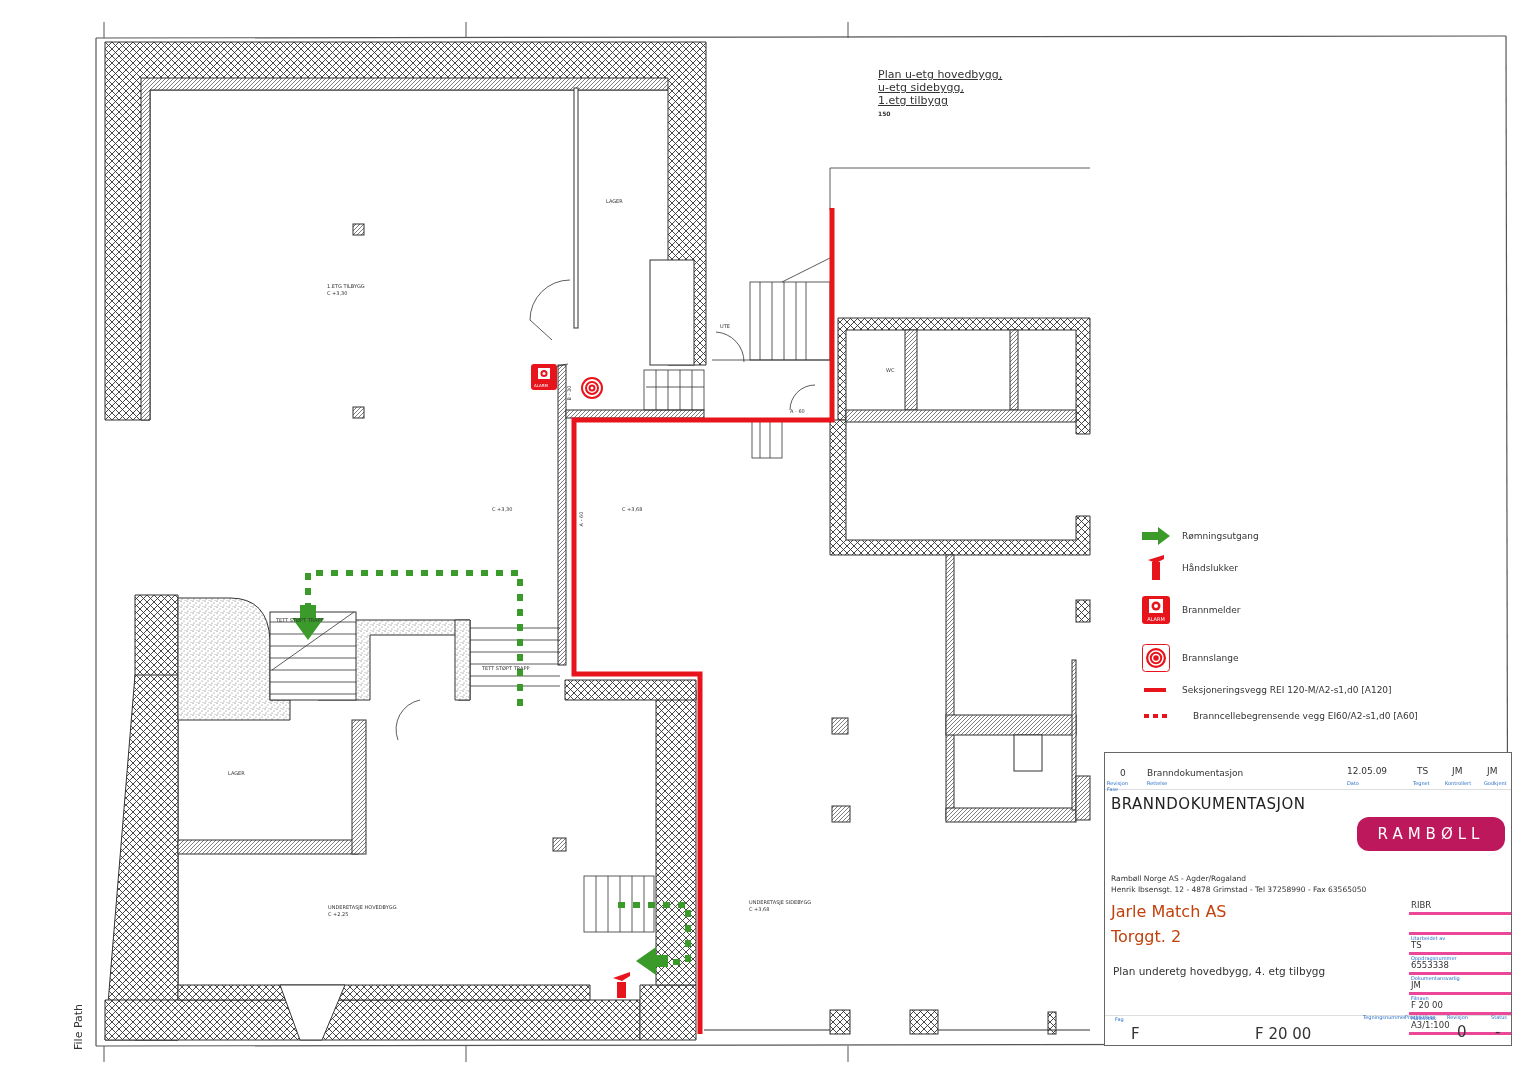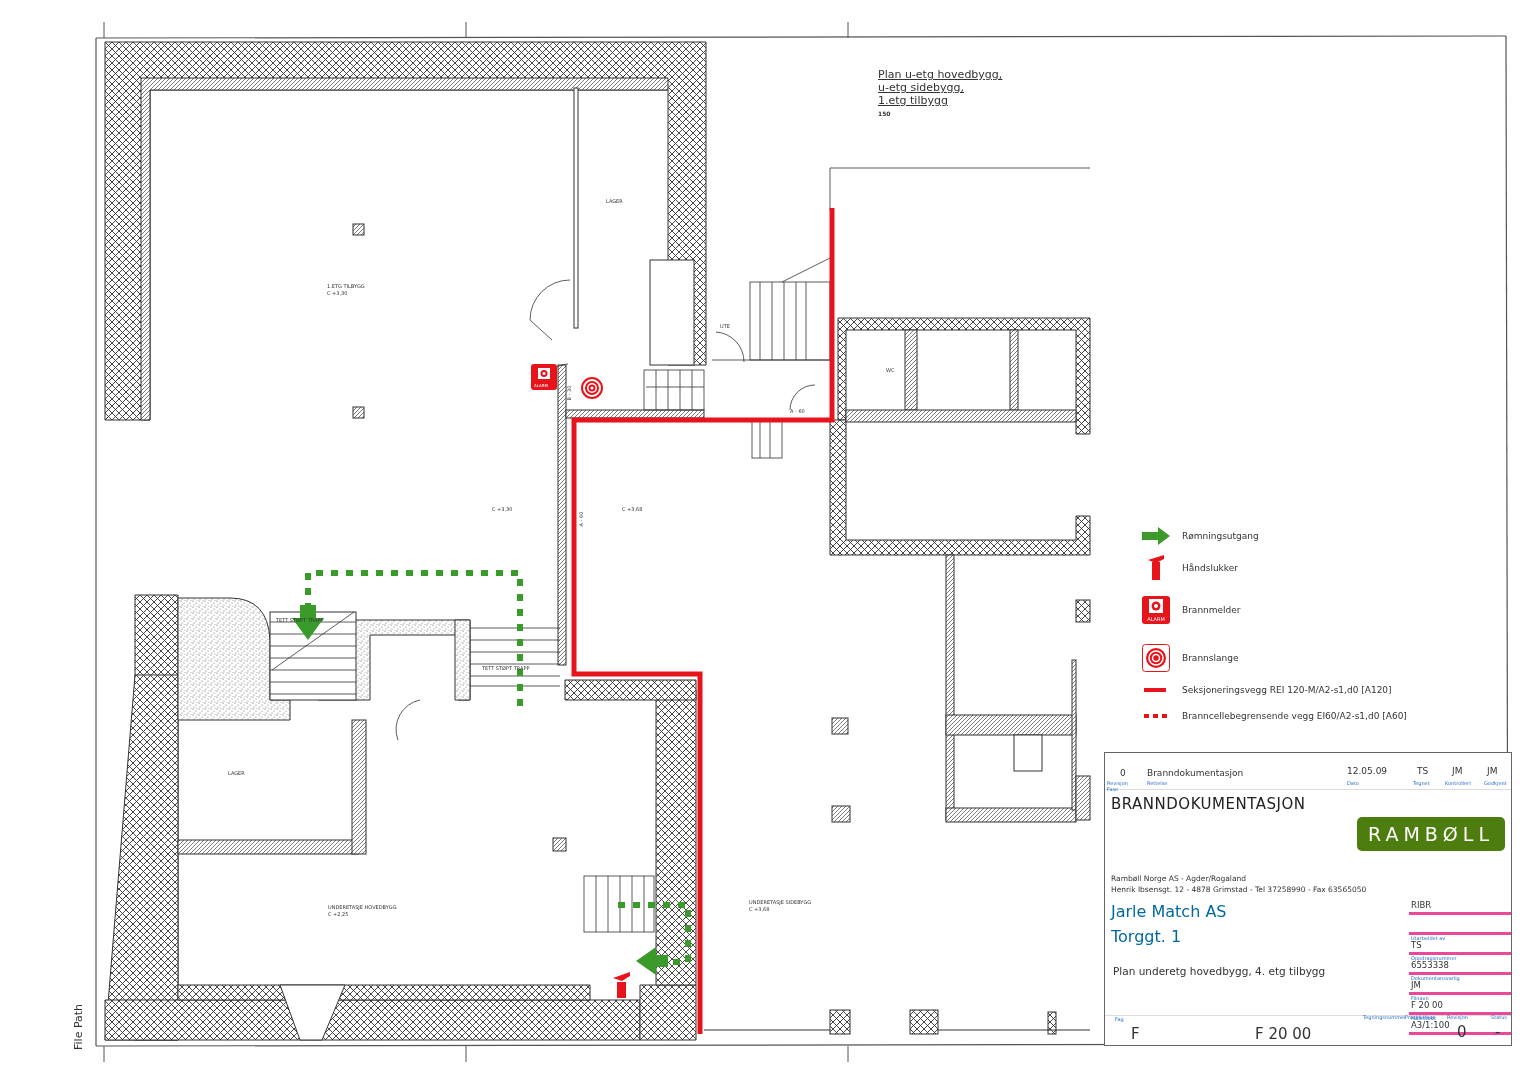--- a/index.html
+++ b/index.html
@@ -11,23 +11,23 @@
   .legend{position:absolute;left:1140px;top:522px;width:300px;}
   .legend-item{position:absolute;left:0;display:flex;align-items:center;}
   .legend-item .lbl{font-size:9px;color:#333;margin-left:10px;white-space:nowrap;}
   .lg-icon{width:32px;height:28px;display:flex;align-items:center;justify-content:center;}
   .file-path{position:absolute;left:72px;top:1050px;transform:rotate(-90deg);transform-origin:left top;font-size:11px;color:#333;white-space:nowrap;}
   .tb{position:absolute;left:1104px;top:752px;width:406px;height:292px;border:1px solid #666;background:#fff;}
   .tb .row1{position:absolute;left:0;top:0;width:406px;height:36px;border-bottom:1px solid #ddd;}
   .tb .cell{position:absolute;font-size:9px;color:#333;}
   .tb .cap{position:absolute;font-size:5px;color:#2a6fc9;}
   .tb .big{position:absolute;left:6px;top:42px;font-size:15px;letter-spacing:0.5px;color:#222;}
-  .logo{position:absolute;left:252px;top:64px;width:148px;height:34px;background:#4d7c0f;border-radius:5px;color:#fff;font-size:19px;letter-spacing:5px;display:flex;align-items:center;justify-content:center;}
+  .logo{position:absolute;left:252px;top:64px;width:148px;height:34px;background:#be185d;border-radius:12px;color:#fff;font-size:15px;letter-spacing:5px;display:flex;align-items:center;justify-content:center;}
   .tb .company{position:absolute;left:6px;top:120px;font-size:7.5px;color:#333;line-height:11px;}
-  .tb .client{position:absolute;left:6px;top:146px;font-size:16px;color:#0369a1;line-height:25px;}
+  .tb .client{position:absolute;left:6px;top:146px;font-size:16px;color:#c2410c;line-height:25px;}
   .tb .drawing{position:absolute;left:8px;top:212px;font-size:10.5px;color:#333;}
   .tb .side{position:absolute;left:304px;top:142px;width:102px;}
   .tb .side .f{position:relative;height:17px;border-bottom:3px solid #ec4899;}
   .tb .side .f .c{position:absolute;left:2px;top:0;font-size:5px;color:#2a6fc9;}
   .tb .side .f .v{position:absolute;left:2px;top:5px;font-size:8.5px;color:#333;}
   .tb .bottom{position:absolute;left:0;top:262px;width:406px;height:30px;border-top:1px solid #ddd;}
   .tb .bottom .v{position:absolute;font-size:15px;color:#333;}
 </style>
 </head>
 <body>
@@ -283,21 +283,21 @@
     <span class="lbl">Brannslange</span>
   </div>
   <div class="legend-item" style="top:154px;">
     <span class="lg-icon">
       <svg width="32" height="10">
             <rect x="4" y="3" width="22" height="4" fill="#e8141c"></rect>
           </svg>
     </span>
     <span class="lbl">Seksjoneringsvegg REI 120-M/A2-s1,d0 [A120]</span>
   </div>
-  <div class="legend-item" style="top:180px;">
+  <div class="legend-item" style="top:180px;gap:11px;">
     <span class="lg-icon">
       <svg width="32" height="10">
             <rect x="4" y="3" width="5" height="4" fill="#e8141c"></rect>
             <rect x="13" y="3" width="5" height="4" fill="#e8141c"></rect>
             <rect x="22" y="3" width="5" height="4" fill="#e8141c"></rect>
           </svg>
     </span>
     <span class="lbl">Branncellebegrensende vegg EI60/A2-s1,d0 [A60]</span>
   </div>
 </div>
@@ -322,21 +322,21 @@
     <span class="cap" style="left:379px;top:27px;">Godkjent</span>
   </div>
   <div class="big">BRANNDOKUMENTASJON</div>
   <div class="logo">RAMBØLL</div>
   <div class="company">
     <div>Rambøll Norge AS - Agder/Rogaland</div>
     <div>Henrik Ibsensgt. 12 - 4878 Grimstad - Tel 37258990 - Fax 63565050</div>
   </div>
   <div class="client">
     <div>Jarle Match AS</div>
-    <div>Torggt. 1</div>
+    <div>Torggt. 2</div>
   </div>
   <div class="drawing">Plan underetg hovedbygg, 4. etg tilbygg</div>
   <div class="side">
     <div class="f">
           <span class="c"></span>
           <span class="v">RIBR</span>
         </div>
     <div class="f">
           <span class="c"></span>
           <span class="v"></span>

